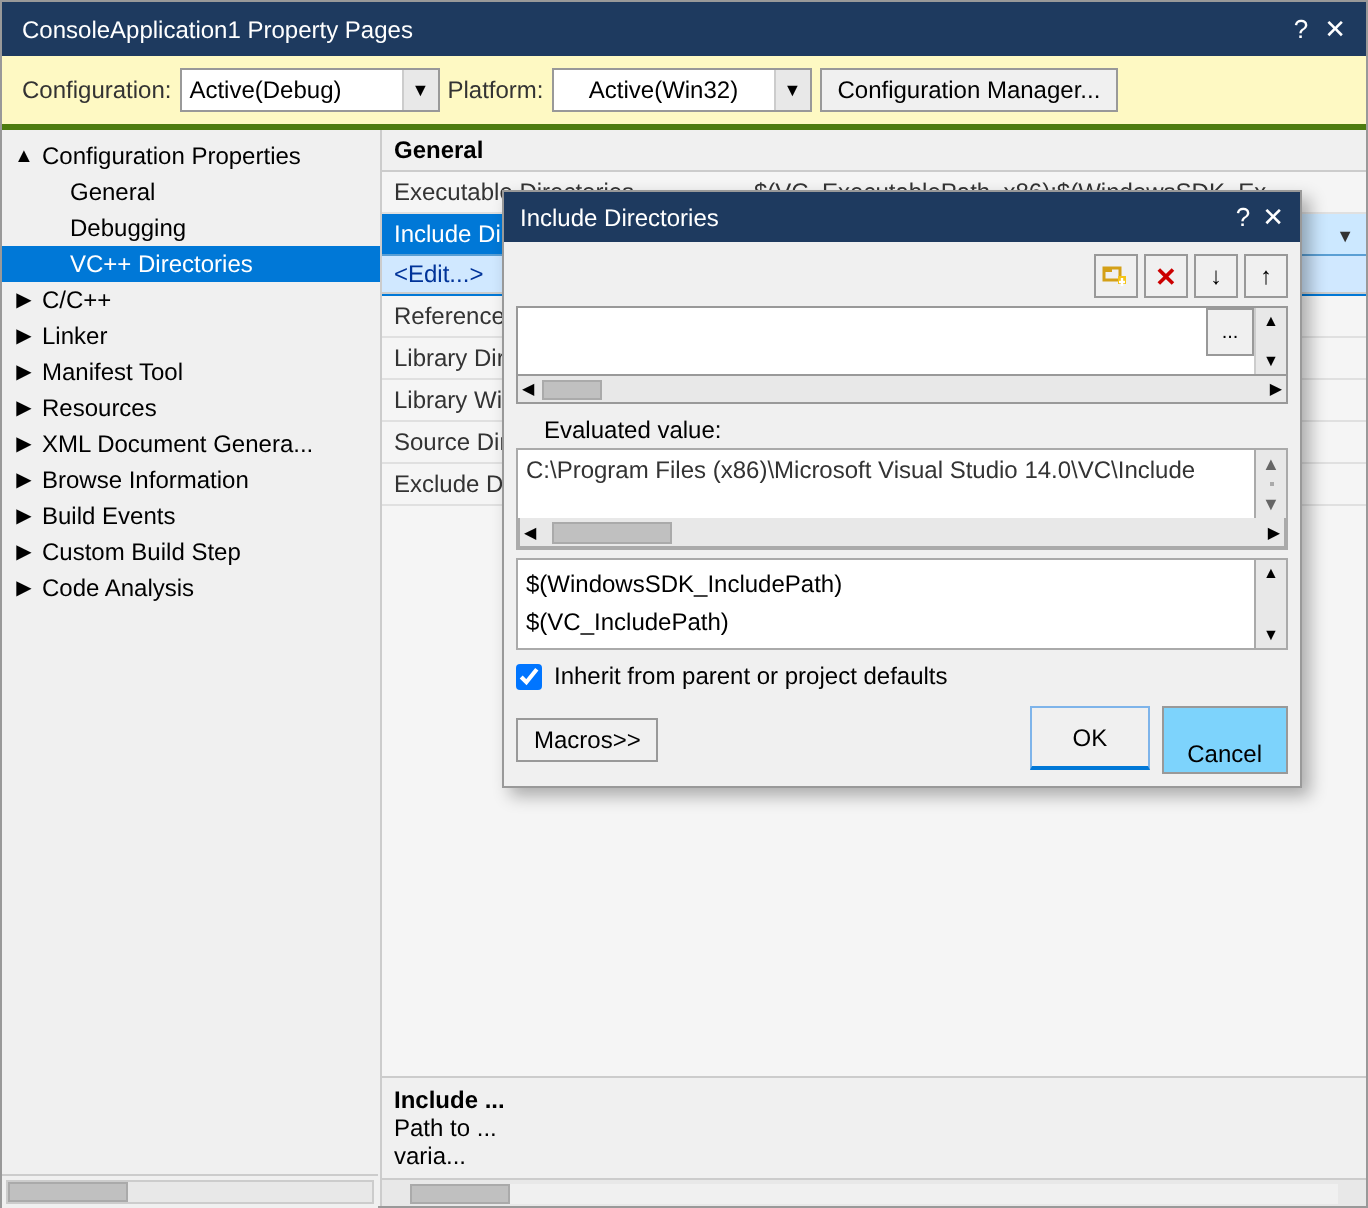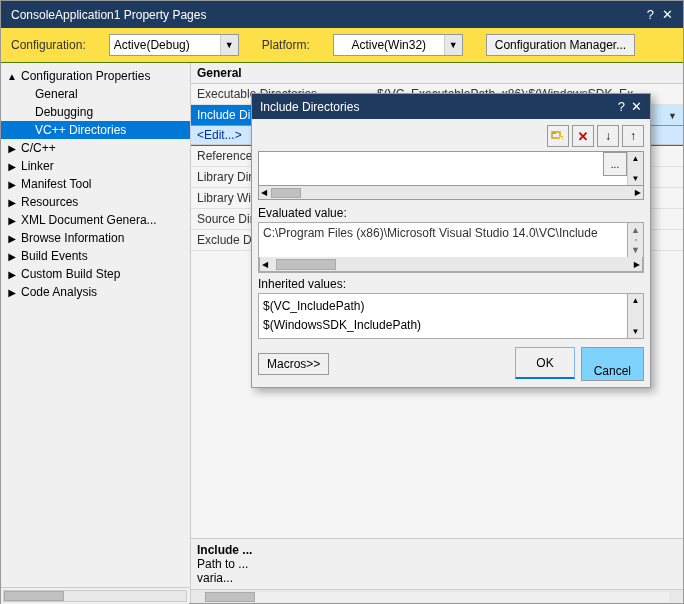--- a/index.html
+++ b/index.html
@@ -2,21 +2,21 @@
 <html><head>
   <meta charset="utf-8">
   <style>
     * { box-sizing: border-box; margin: 0; padding: 0; font-family: 'Segoe UI', Tahoma, sans-serif; font-size: 12px; }
     body { background: #f0f0f0; }
     .window { width: 684px; height: 604px; background: #f0f0f0; border: 1px solid #999; display: flex; flex-direction: column; }
     .title-bar { background: #1e3a5f; color: white; padding: 6px 10px; display: flex; justify-content: space-between; align-items: center; }
     .title-bar-title { font-size: 12px; text-align: right; }
     .title-bar-controls { display: flex; gap: 8px; }
     .title-bar-btn { color: white; background: none; border: none; cursor: pointer; font-size: 13px; }
-    .toolbar { display: flex; align-items: center; gap: 23px; padding: 6px 10px; background: #fde047; border-bottom: 1px solid #4d7c0f; }
+    .toolbar { display: flex; align-items: center; gap: 4px; padding: 6px 10px; background: #fef9c3; border-bottom: 3px solid #4d7c0f; }
     .toolbar-label { color: #333; }
     .config-manager-btn { height: 22px; padding: 0 8px; border: 1px solid #999; background: #f0f0f0; cursor: pointer; font-size: 12px; }
     .main-content { display: flex; flex: 1; overflow: hidden; }
     .left-panel { width: 190px; background: #f0f0f0; border-right: 1px solid #ccc; overflow-y: auto; padding: 4px 0; }
     .tree-item { padding: 2px 4px; cursor: pointer; display: flex; align-items: center; gap: 2px; white-space: nowrap; }
     .tree-item.selected { background: #0078d7; color: white; }
     .tree-item.parent { font-weight: normal; }
     .tree-arrow { width: 14px; text-align: center; font-size: 10px; }
     .tree-indent { width: 14px; }
     .right-panel { flex: 1; background: #f5f5f5; overflow: hidden; position: relative; }
@@ -239,21 +239,21 @@
 
           <div style="height:14px; background:#e8e8e8; border:1px solid #999; border-top:none; display:flex;">
             <span style="font-size:8px; padding:2px 2px;">◀</span>
             <div style="flex:1; display:flex; align-items:center;">
               <div style="width:30px; height:10px; background:#c0c0c0; border:1px solid #aaa; margin-left:2px;"></div>
             </div>
             <span style="font-size:8px; padding:2px 2px;">▶</span>
           </div>
 
           <div style="margin-top:6px;">
-            <div style="font-size:12px; margin-bottom:2px;">Evaluated value:</div>
+            <div style="font-size:12px; margin-bottom:2px;margin-left:14px;">Evaluated value:</div>
             <div class="eval-wrapper">
               <div class="eval-inner">
                 <div class="eval-text-area">
                   <span style="font-size:12px; color:#333;">C:\Program Files (x86)\Microsoft Visual Studio 14.0\VC\Include</span>
                 </div>
                 <div class="eval-scrollbar">
                   <span class="scroll-arrow">▲</span>
                   <div class="scroll-thumb"></div>
                   <span class="scroll-arrow">▼</span>
                 </div>
@@ -262,34 +262,37 @@
                 <span style="font-size:8px; padding:0 2px;">◀</span>
                 <div class="hscroll-inner">
                   <div class="hscroll-thumb"></div>
                 </div>
                 <span style="font-size:8px; padding:0 2px;">▶</span>
               </div>
             </div>
           </div>
 
           <div style="margin-top:4px;">
-            <div style="font-size:12px; margin-bottom:2px;">Inherited values:</div>
             <div style="border:1px solid #aaa; background:white; display:flex;">
               <div style="flex:1; padding:3px 4px;">
+                <div style="font-size:12px; line-height:1.6;">$(WindowsSDK_IncludePath)</div>
                 <div style="font-size:12px; line-height:1.6;">$(VC_IncludePath)</div>
-                <div style="font-size:12px; line-height:1.6;">$(WindowsSDK_IncludePath)</div>
               </div>
               <div style="width:16px; background:#e8e8e8; border-left:1px solid #aaa; display:flex; flex-direction:column;">
                 <span style="font-size:8px; text-align:center; padding-top:2px;">▲</span>
                 <div style="flex:1;"></div>
                 <span style="font-size:8px; text-align:center; padding-bottom:2px;">▼</span>
               </div>
             </div>
           </div>
 
+          <div style="display:flex; align-items:center; gap:6px; margin-top:6px;">
+            <input type="checkbox" checked="" style="margin: 0px;">
+            <label style="font-size:12px;">Inherit from parent or project defaults</label>
+          </div>
 
           <div style="display:flex; justify-content:space-between; align-items:center; margin-top:8px;">
             <button class="dialog-macros-btn" style="height:22px; padding:0 8px; border:1px solid #999; background:#f0f0f0; cursor:pointer; font-size:12px;">Macros&gt;&gt;</button>
             <div style="display:flex; gap:6px;">
               <button style="height:32px; padding:0 20px; border:1px solid #7eb4ea; background:#f0f0f0; cursor:pointer; font-size:12px; border-bottom:2px solid #0078d7;">OK</button>
               <button style="height:22px; padding:16px 12px; border:1px solid #999; background:#7dd3fc; cursor:pointer; font-size:12px;">Cancel</button>
             </div>
           </div>
         </div>
       </div>

